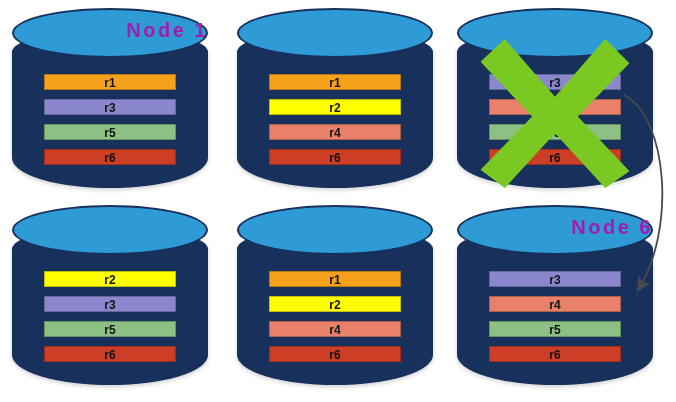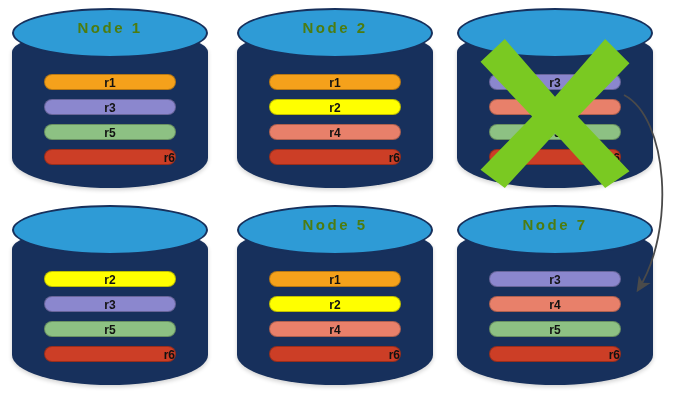--- a/index.html
+++ b/index.html
@@ -48,48 +48,48 @@
     background: #2E9BD6;
     border-radius: 50%;
     border: 2px solid #17305C;
     box-sizing: border-box;
   }
   .node-label {
     position: absolute;
     left: 0;
     top: 11px;
     width: 196px;
-    text-align: center;
-    color: #4d7c0f;
-    font-size: 15px;
+    text-align: right;
+    color: #a21caf;
+    font-size: 20px;
     font-weight: bold;
     letter-spacing: 2.5px;
     z-index: 4;
     pointer-events: none;
   }
 
   .records {
     position: absolute;
     left: 32px;
     top: 66px;
     width: 132px;
     z-index: 3;
   }
   .rec {
     height: 16px;
     line-height: 16px;
     margin-bottom: 9px;
-    border-radius: 8px;
+    border-radius: 0;
     text-align: center;
     font-size: 12px;
     font-weight: bold;
     color: #111111;
     box-sizing: border-box;
   }
-  .rec:last-child { margin-bottom: 12px; text-align: right; }
+  .rec:last-child { margin-bottom: 12px; }
 
   
   .cross {
     position: absolute;
     left: 22px;
     top: 28px;
     width: 152px;
     height: 152px;
     z-index: 6;
     pointer-events: none;
@@ -117,21 +117,20 @@
         <div class="records">
           <div class="rec" style="background: rgb(245, 161, 27); border: 1px solid rgba(0, 0, 0, 0.25);">r1</div>
           <div class="rec" style="background: rgb(139, 135, 206); border: 1px solid rgba(0, 0, 0, 0.25);">r3</div>
           <div class="rec" style="background: rgb(141, 193, 131); border: 1px solid rgba(0, 0, 0, 0.25);">r5</div>
           <div class="rec" style="background: rgb(204, 62, 38); border: 1px solid rgba(0, 0, 0, 0.25);">r6</div>
         </div>
       </div>
       <div class="node" style="left: 237px; top: 8px;">
         <div class="cyl-body" style="background: rgb(23, 48, 92);"></div>
         <div class="cyl-top" style="background: rgb(46, 155, 214); border-color: rgb(23, 48, 92);"></div>
-        <div class="node-label">Node 2</div>
         <div class="records">
           <div class="rec" style="background: rgb(245, 161, 27); border: 1px solid rgba(0, 0, 0, 0.25);">r1</div>
           <div class="rec" style="background: rgb(255, 255, 0); border: 1px solid rgba(0, 0, 0, 0.25);">r2</div>
           <div class="rec" style="background: rgb(232, 128, 106); border: 1px solid rgba(0, 0, 0, 0.25);">r4</div>
           <div class="rec" style="background: rgb(204, 62, 38); border: 1px solid rgba(0, 0, 0, 0.25);">r6</div>
         </div>
       </div>
       <div class="node" style="left: 457px; top: 8px;">
         <div class="cyl-body" style="background: rgb(23, 48, 92);"></div>
         <div class="cyl-top" style="background: rgb(46, 155, 214); border-color: rgb(23, 48, 92);"></div>
@@ -151,32 +150,31 @@
         <div class="records">
           <div class="rec" style="background: rgb(255, 255, 0); border: 1px solid rgba(0, 0, 0, 0.25);">r2</div>
           <div class="rec" style="background: rgb(139, 135, 206); border: 1px solid rgba(0, 0, 0, 0.25);">r3</div>
           <div class="rec" style="background: rgb(141, 193, 131); border: 1px solid rgba(0, 0, 0, 0.25);">r5</div>
           <div class="rec" style="background: rgb(204, 62, 38); border: 1px solid rgba(0, 0, 0, 0.25);">r6</div>
         </div>
       </div>
       <div class="node" style="left: 237px; top: 205px;">
         <div class="cyl-body" style="background: rgb(23, 48, 92);"></div>
         <div class="cyl-top" style="background: rgb(46, 155, 214); border-color: rgb(23, 48, 92);"></div>
-        <div class="node-label">Node 5</div>
         <div class="records">
           <div class="rec" style="background: rgb(245, 161, 27); border: 1px solid rgba(0, 0, 0, 0.25);">r1</div>
           <div class="rec" style="background: rgb(255, 255, 0); border: 1px solid rgba(0, 0, 0, 0.25);">r2</div>
           <div class="rec" style="background: rgb(232, 128, 106); border: 1px solid rgba(0, 0, 0, 0.25);">r4</div>
           <div class="rec" style="background: rgb(204, 62, 38); border: 1px solid rgba(0, 0, 0, 0.25);">r6</div>
         </div>
       </div>
       <div class="node" style="left: 457px; top: 205px;">
         <div class="cyl-body" style="background: rgb(23, 48, 92);"></div>
         <div class="cyl-top" style="background: rgb(46, 155, 214); border-color: rgb(23, 48, 92);"></div>
-        <div class="node-label">Node 7</div>
+        <div class="node-label">Node 6</div>
         <div class="records">
           <div class="rec" style="background: rgb(139, 135, 206); border: 1px solid rgba(0, 0, 0, 0.25);">r3</div>
           <div class="rec" style="background: rgb(232, 128, 106); border: 1px solid rgba(0, 0, 0, 0.25);">r4</div>
           <div class="rec" style="background: rgb(141, 193, 131); border: 1px solid rgba(0, 0, 0, 0.25);">r5</div>
           <div class="rec" style="background: rgb(204, 62, 38); border: 1px solid rgba(0, 0, 0, 0.25);">r6</div>
         </div>
       </div>
     </div>
 
   <svg class="arrow-layer" viewBox="0 0 676 402" width="676" height="402">

